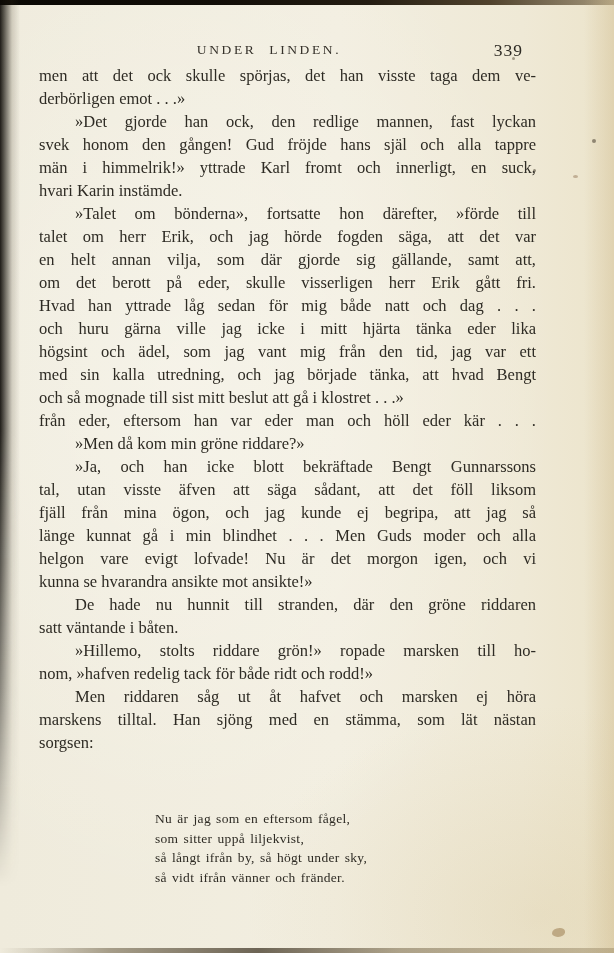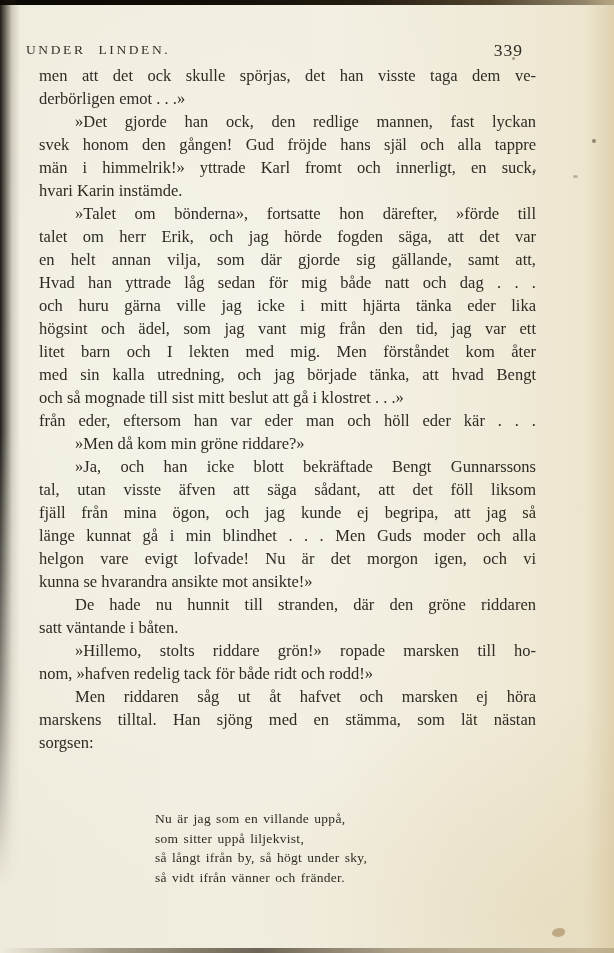--- a/index.html
+++ b/index.html
@@ -49,21 +49,21 @@
   .speck-c { left: 512px; top: 57px;  width: 3px; height: 3px; background: rgba(90,80,60,0.5); }
   .speck-d { left: 552px; top: 928px; width: 13px; height: 9px; background: rgba(140,104,56,0.45); border-radius: 60% 40% 55% 45%; }
   .speck-e { left: 533px; top: 169px; width: 3px; height: 3px; background: rgba(80,72,55,0.6); }
 
   
   .running-head {
     position: absolute; left: 26px; width: 497px; top: 40px; height: 22px;
   }
   .running-title {
     position: absolute; left: 0; right: 11px; top: 2px;
-    text-align: left;
+    text-align: center;
     font-size: 13.5px;
     letter-spacing: 2.6px;
     word-spacing: 7px;
     color: #35312a;
   }
   .page-number {
     position: absolute; right: 0; top: 0;
     font-size: 17.5px;
     letter-spacing: 1px;
     color: #2e2b24;
@@ -122,43 +122,43 @@
   <div class="body-text">
       <div class="line">men att det ock skulle spörjas, det han visste taga dem ve-</div>
       <div class="line last">derbörligen emot . . .»</div>
       <div class="line indent">»Det gjorde han ock, den redlige mannen, fast lyckan</div>
       <div class="line">svek honom den gången! Gud fröjde hans själ och alla tappre</div>
       <div class="line">män i himmelrik!» yttrade Karl fromt och innerligt, en suck,</div>
       <div class="line last">hvari Karin instämde.</div>
       <div class="line indent">»Talet om bönderna», fortsatte hon därefter, »förde till</div>
       <div class="line">talet om herr Erik, och jag hörde fogden säga, att det var</div>
       <div class="line">en helt annan vilja, som där gjorde sig gällande, samt att,</div>
+      <div class="line">om det berott på eder, skulle visserligen herr Erik gått fri.</div>
       <div class="line">Hvad han yttrade låg sedan för mig både natt och dag . . .</div>
       <div class="line">och huru gärna ville jag icke i mitt hjärta tänka eder lika</div>
       <div class="line">högsint och ädel, som jag vant mig från den tid, jag var ett</div>
-      <div class="line">litet barn och I lekten med mig.  Men förståndet kom åter</div>
       <div class="line">med sin kalla utredning, och jag började tänka, att hvad Bengt</div>
       <div class="line last">och så mognade till sist mitt beslut att gå i klostret . . .»</div>
       <div class="line">från eder, eftersom han var eder man och höll eder kär . . .</div>
       <div class="line indent last">»Men då kom min gröne riddare?»</div>
       <div class="line indent">»Ja, och han icke blott bekräftade Bengt Gunnarssons</div>
       <div class="line">tal, utan visste äfven att säga sådant, att det föll liksom</div>
       <div class="line">fjäll från mina ögon, och jag kunde ej begripa, att jag så</div>
       <div class="line">länge kunnat gå i min blindhet . . . Men Guds moder och alla</div>
       <div class="line">helgon vare evigt lofvade! Nu är det morgon igen, och vi</div>
       <div class="line last">kunna se hvarandra ansikte mot ansikte!»</div>
       <div class="line indent">De hade nu hunnit till stranden, där den gröne riddaren</div>
       <div class="line last">satt väntande i båten.</div>
       <div class="line indent">»Hillemo, stolts riddare grön!» ropade marsken till ho-</div>
       <div class="line last">nom, »hafven redelig tack för både ridt och rodd!»</div>
       <div class="line indent">Men riddaren såg ut åt hafvet och marsken ej höra</div>
       <div class="line">marskens tilltal.  Han sjöng med en stämma, som lät nästan</div>
       <div class="line last">sorgsen:</div>
     </div>
 
   <div class="verse">
-      <div class="verse-line">Nu är jag som en villande uppå,</div>
+      <div class="verse-line">Nu är jag som en eftersom fågel,</div>
       <div class="verse-line">som sitter uppå liljekvist,</div>
       <div class="verse-line">så långt ifrån by, så högt under sky,</div>
       <div class="verse-line">så vidt ifrån vänner och fränder.</div>
     </div>
 
 </div>
 
 </body></html>

